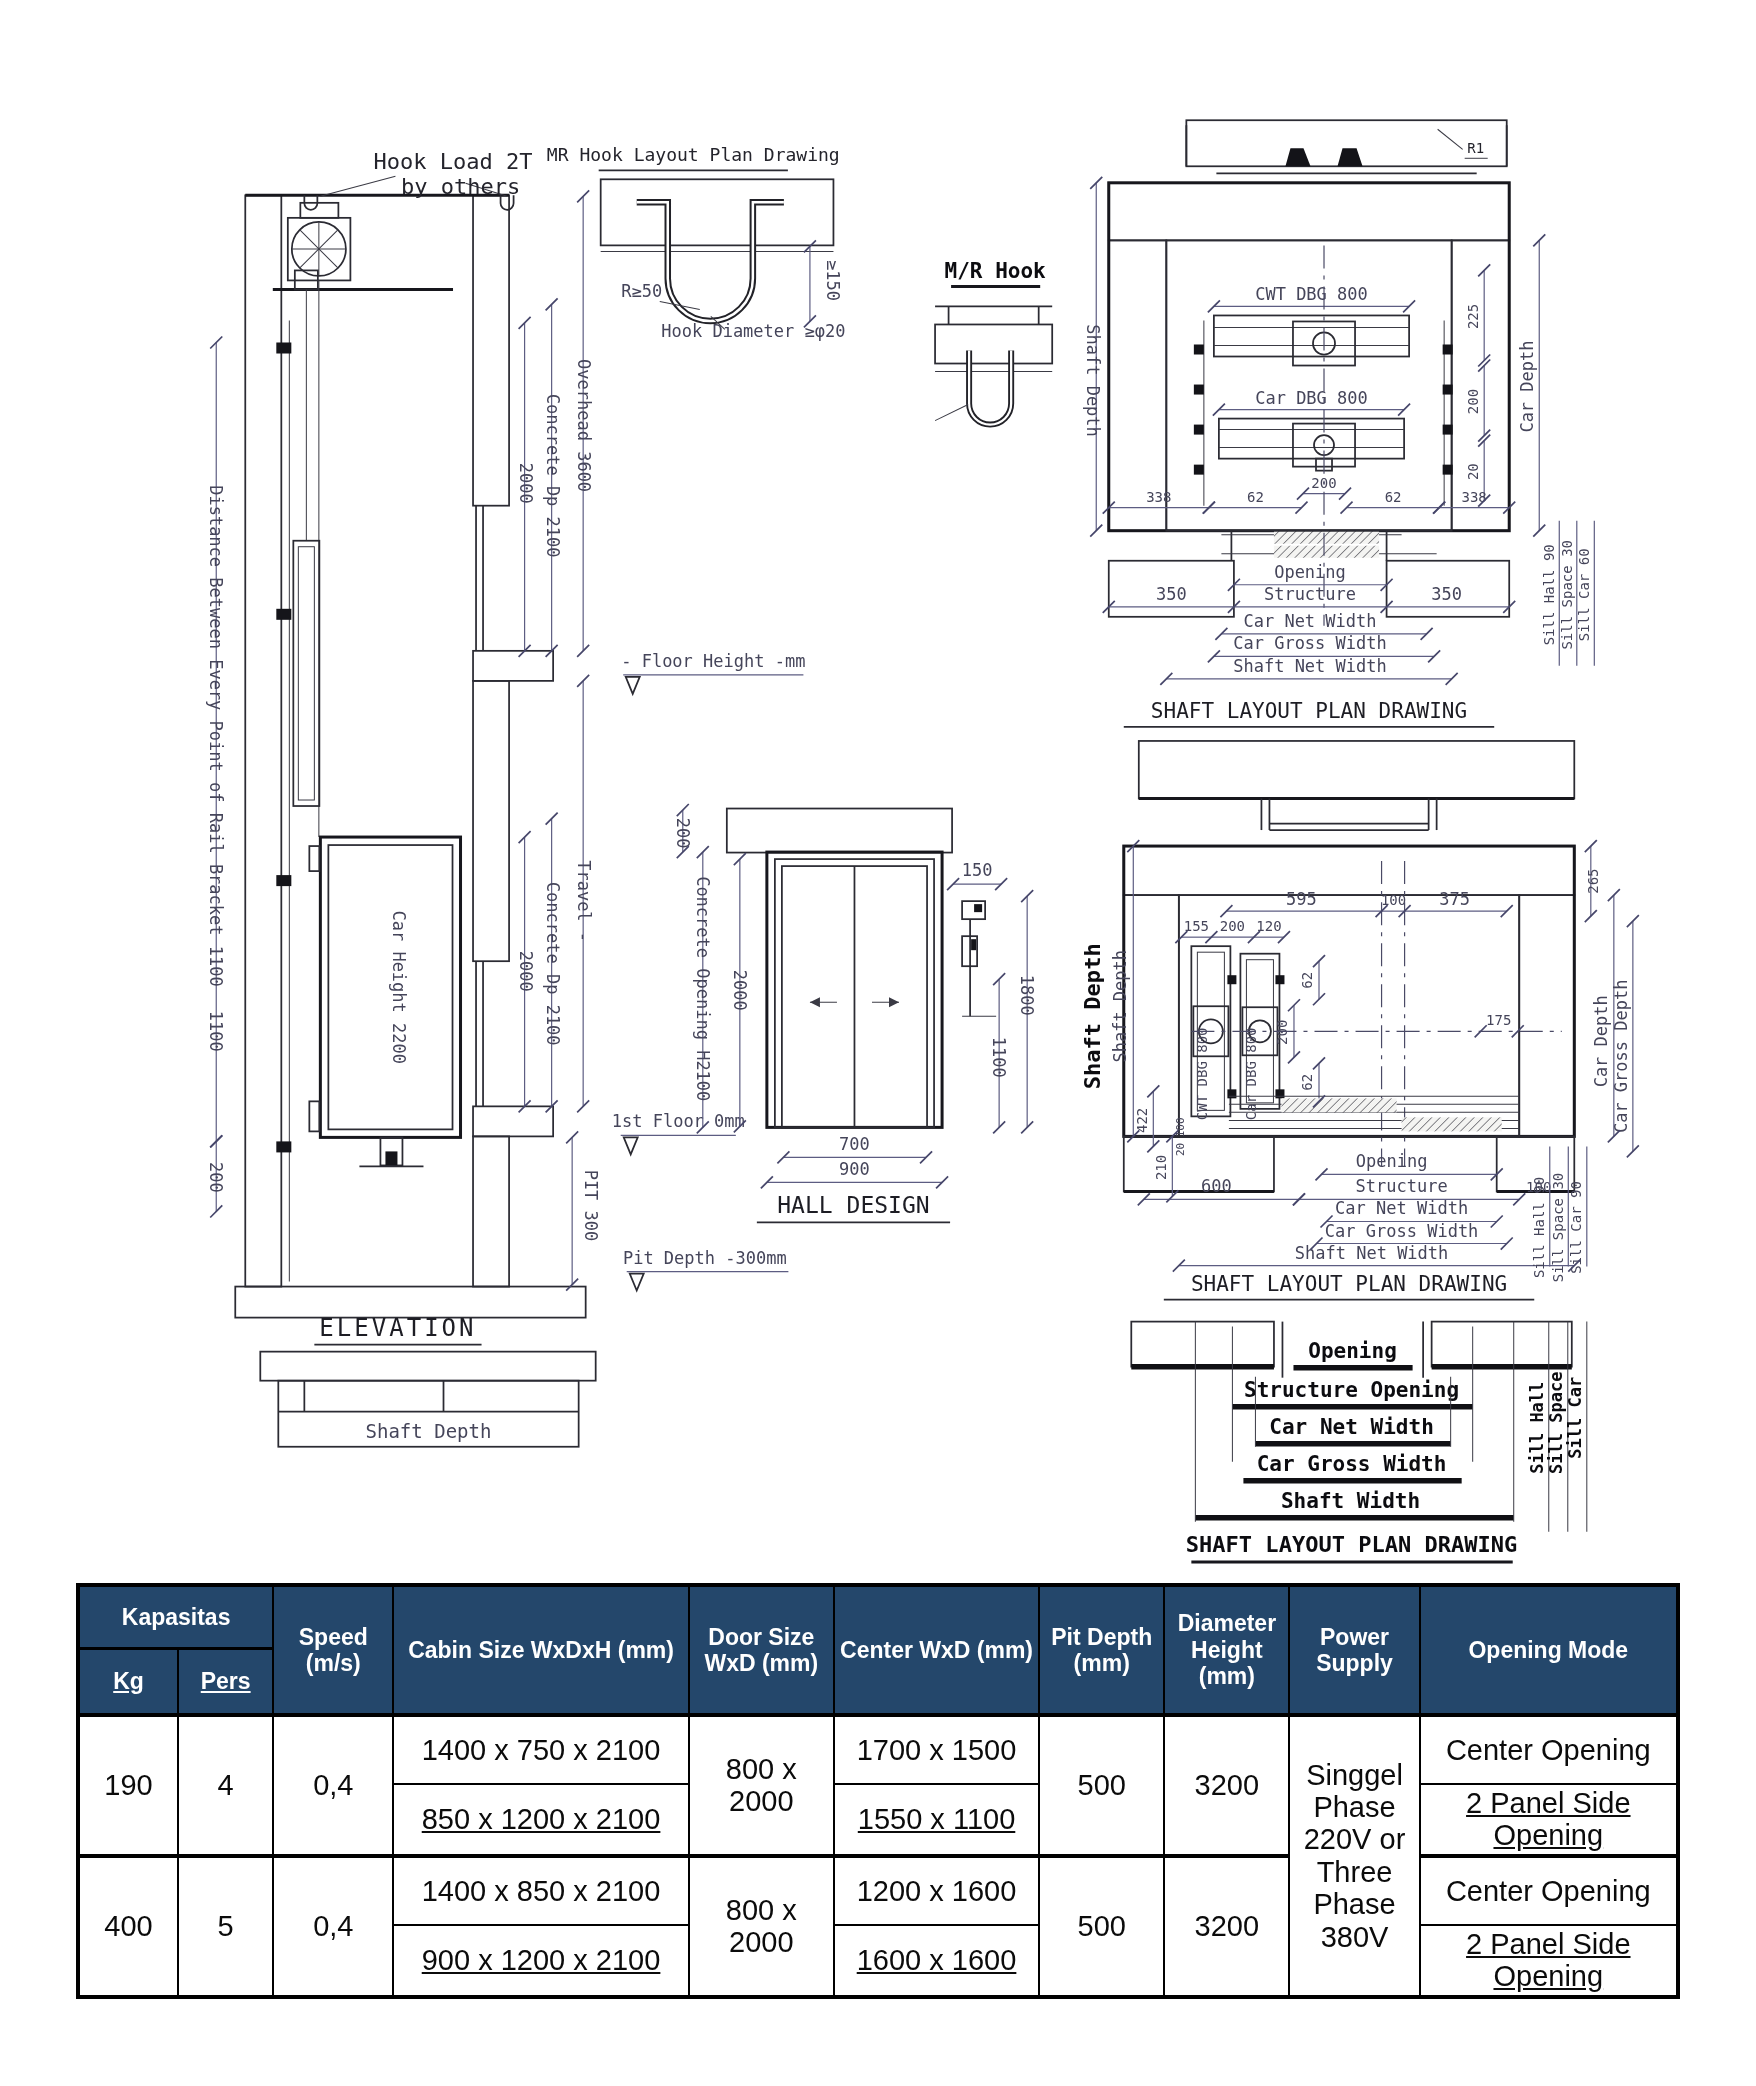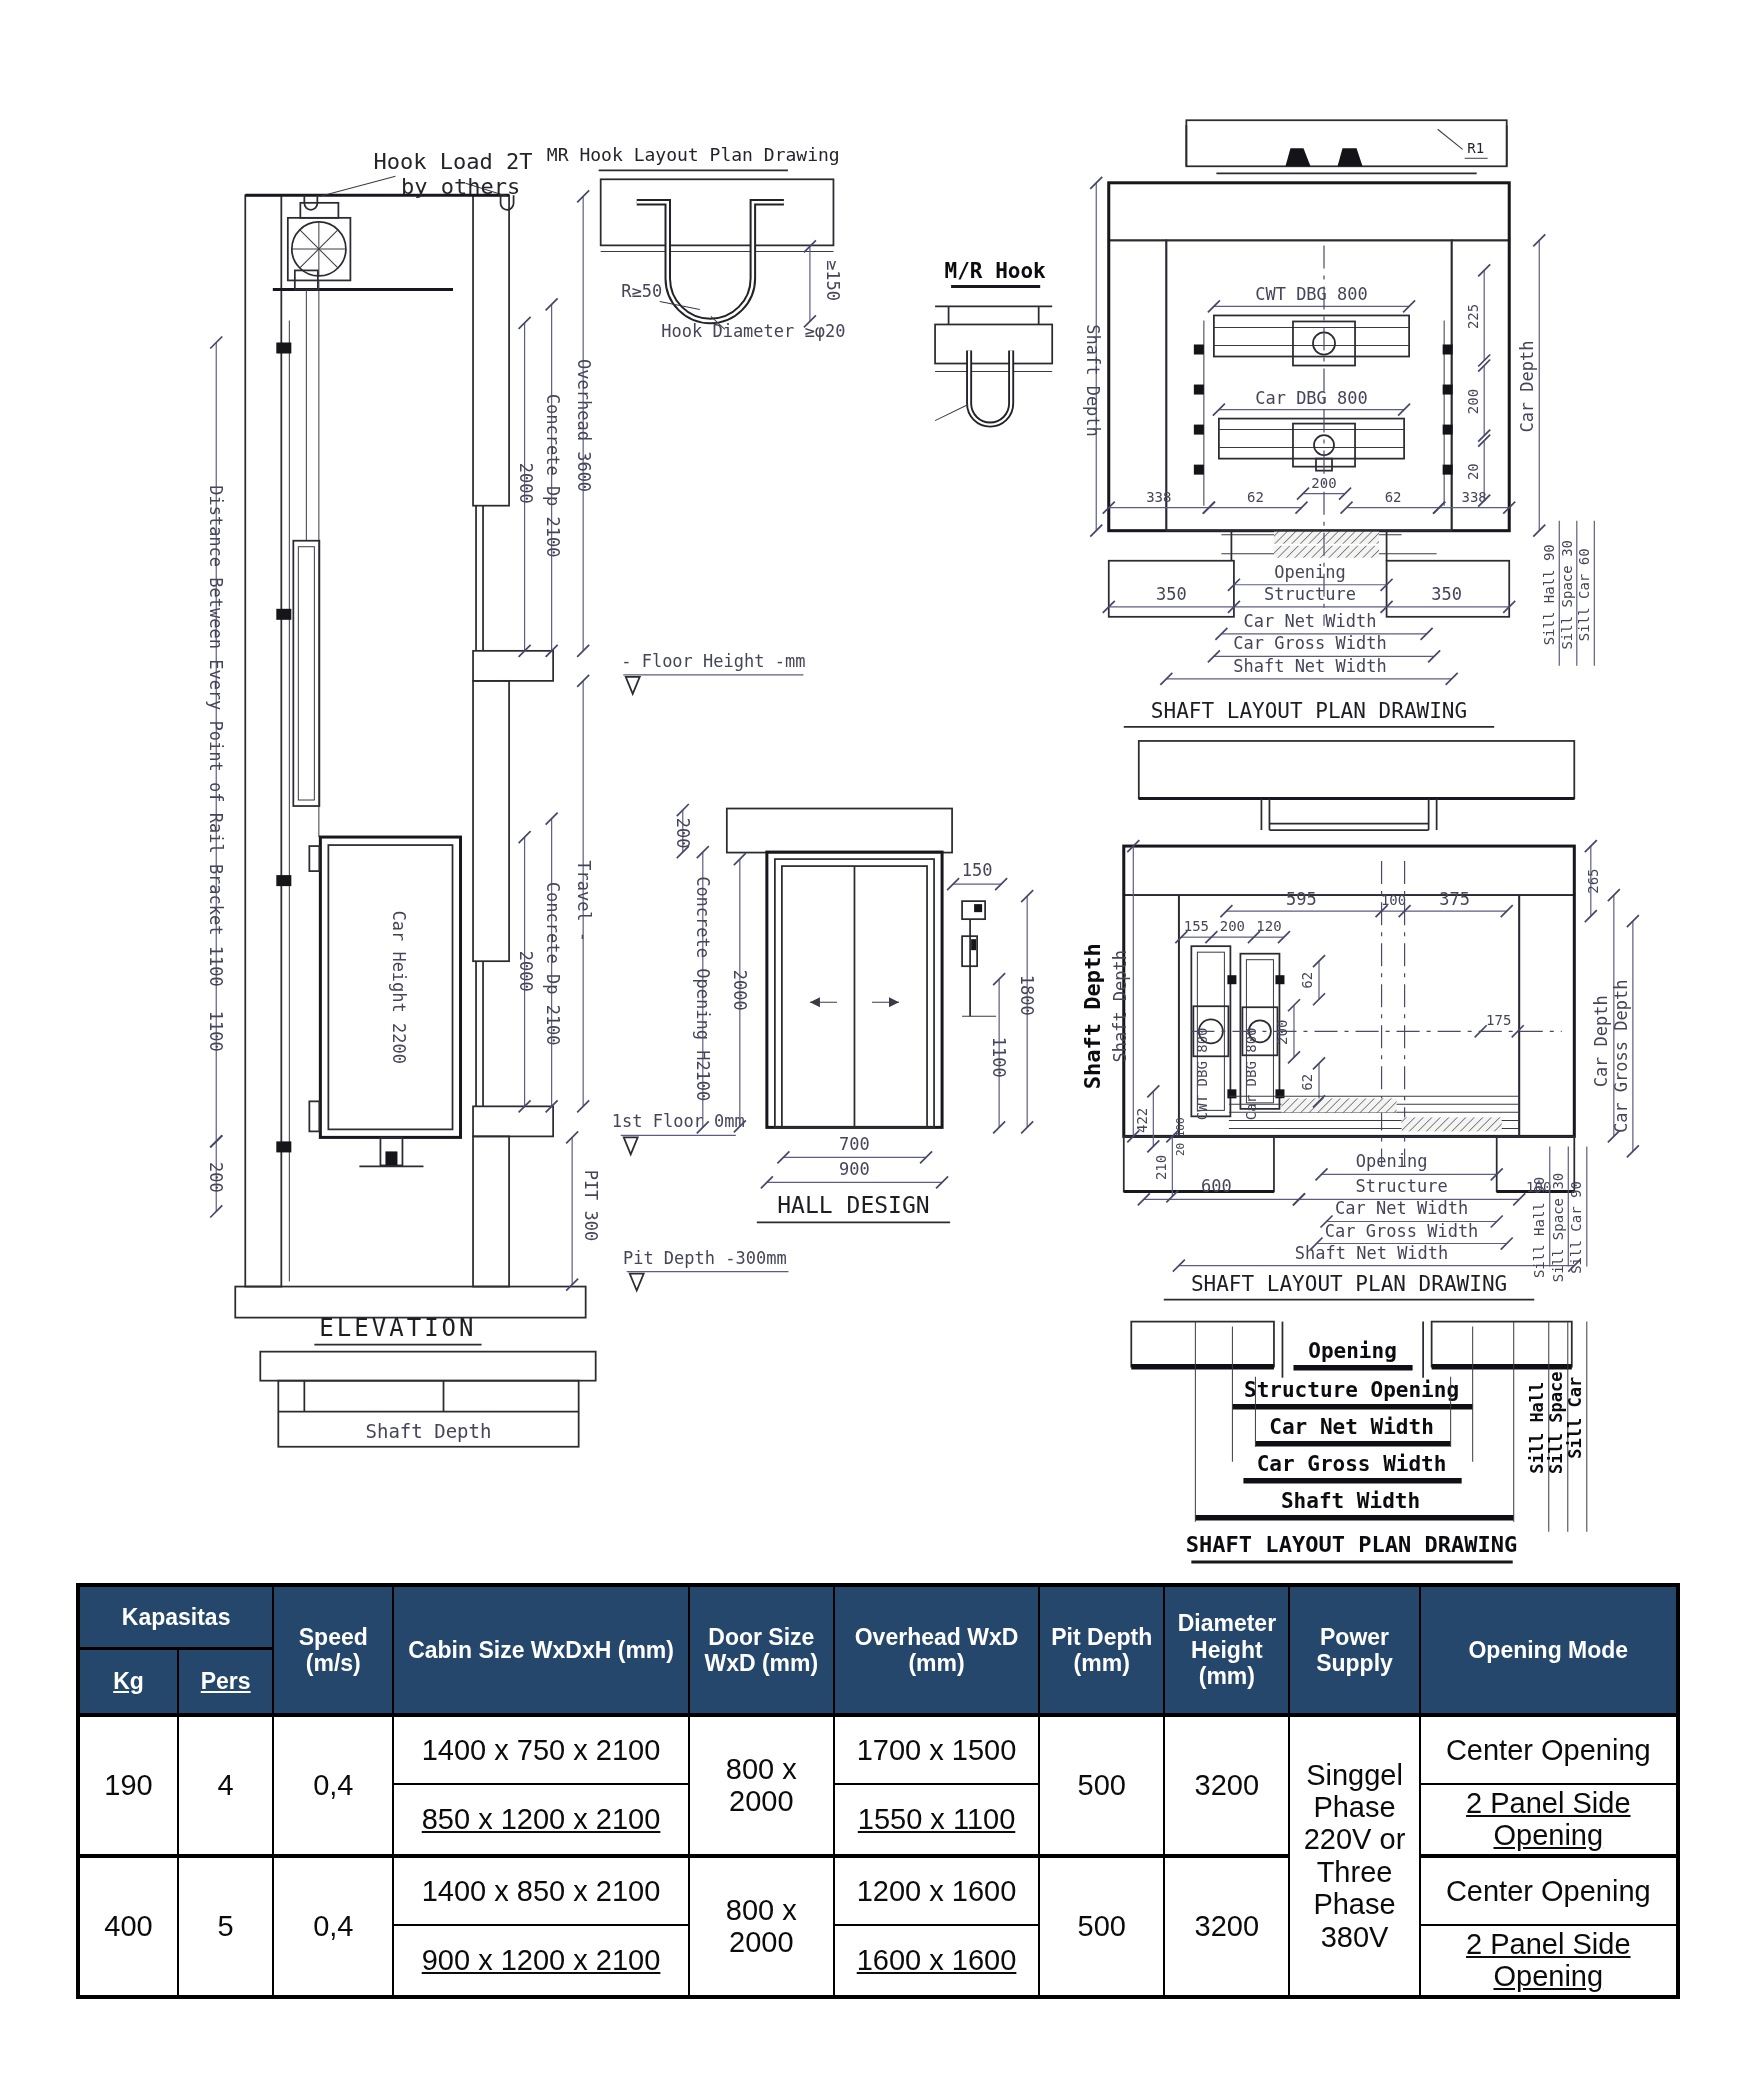--- a/index.html
+++ b/index.html
@@ -597,21 +597,21 @@
         <col style="width:125px">
         <col style="width:130px">
     <col style="width:258px">
   </colgroup>
   <tbody>
         <tr class="h1">
     <th colspan="2">Kapasitas</th>
     <th rowspan="2">Speed (m/s)</th>
     <th rowspan="2">Cabin Size WxDxH (mm)</th>
     <th rowspan="2">Door Size WxD (mm)</th>
-    <th rowspan="2">Overhead WxD (mm)</th>
+    <th rowspan="2">Center WxD (mm)</th>
     <th rowspan="2">Pit Depth (mm)</th>
     <th rowspan="2">Diameter Height (mm)</th>
     <th rowspan="2">Power Supply</th>
     <th rowspan="2">Opening Mode</th>
   </tr>
   <tr class="hdr2 h2">
     <th>Kg</th>
     <th>Pers</th>
   </tr>
   <tr class="grp">

